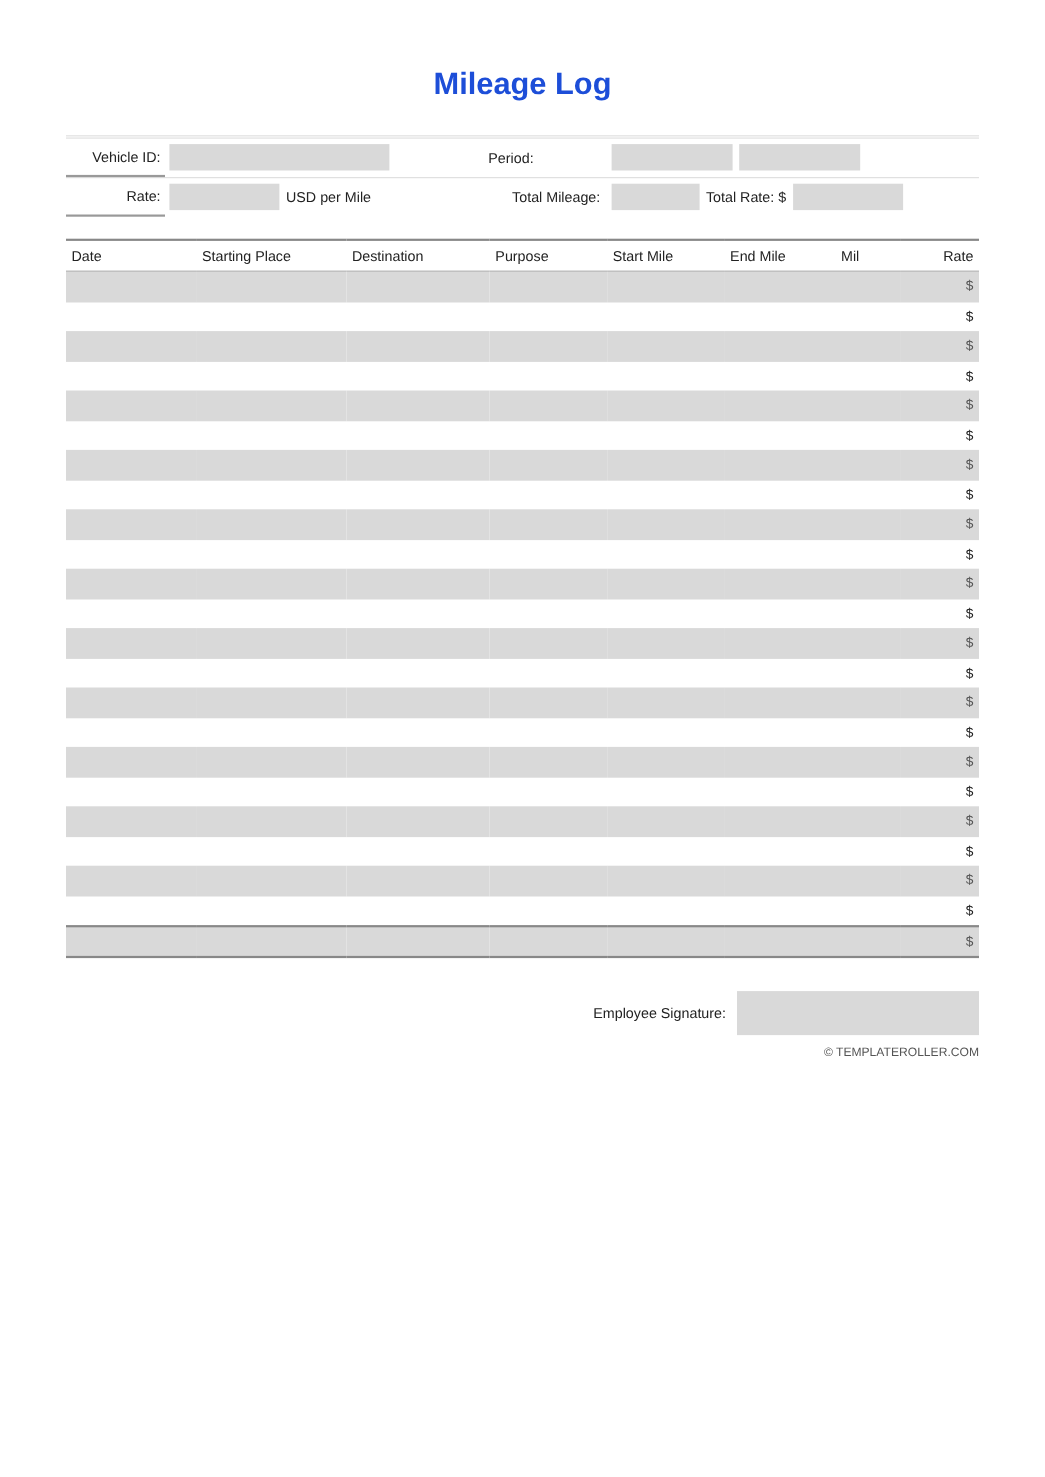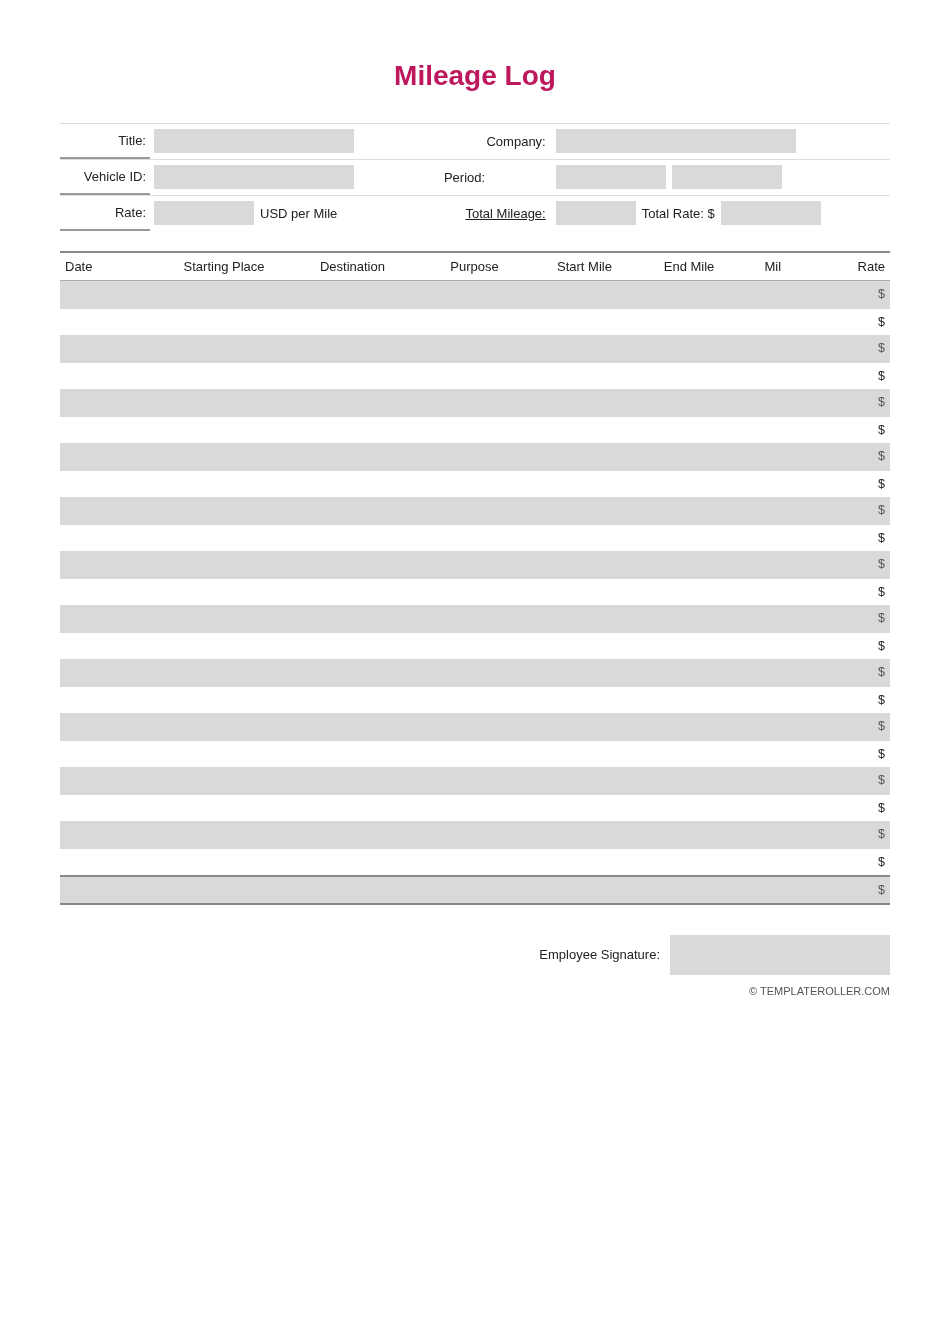--- a/index.html
+++ b/index.html
@@ -11,21 +11,21 @@
       width: 950px;
       min-height: 1343px;
       padding: 60px 60px 60px 60px;
     }
 
     .page-title {
       text-align: center;
       font-size: 28px;
       font-weight: bold;
       margin-bottom: 30px;
-      color: #be185d;
+      color: #1d4ed8;
     }
 
     
     .info-grid {
       width: 100%;
       border-collapse: collapse;
       margin-bottom: 20px;
     }
     .info-grid td {
       padding: 5px 4px;
@@ -102,30 +102,20 @@
 
 <div class="page-title">Mileage Log</div>
 
 <table class="info-grid">
   <tbody>
   <tr>
         <td colspan="4" style="height:2px; padding:0;">
           <hr style="border:none; border-top:1px solid #ddd; margin:0;">
         </td>
       </tr>
-  <tr>
-    <td class="info-label">Title:</td>
-    <td style="padding-right:30px;">
-      <div class="info-value" style="width:200px;"></div>
-    </td>
-    <td style="text-align:right; padding-right:6px; white-space:nowrap;">Company:</td>
-    <td>
-      <div class="info-value" style="width:240px;"></div>
-    </td>
-  </tr>
   <tr>
         <td colspan="4" style="height:2px; padding:0;">
           <hr style="border:none; border-top:1px solid #ddd; margin:0;">
         </td>
       </tr>
   <tr>
     <td class="info-label">Vehicle ID:</td>
     <td style="padding-right:30px;">
       <div class="info-value" style="width:200px;"></div>
     </td>
@@ -143,21 +133,21 @@
         </td>
       </tr>
   <tr>
     <td class="info-label">Rate:</td>
     <td>
       <div style="display:flex; align-items:center; gap:6px;">
         <div class="info-value-sm" style="width:100px;"></div>
         <span>USD per Mile</span>
       </div>
     </td>
-    <td style="text-align:right; padding-right:6px; white-space:nowrap;text-decoration:underline;">Total Mileage:</td>
+    <td style="text-align:right; padding-right:6px; white-space:nowrap;">Total Mileage:</td>
     <td>
       <div style="display:flex; align-items:center; gap:6px;">
         <div class="info-value-sm" style="width:80px;"></div>
         <span>Total Rate: $</span>
         <div class="info-value-sm" style="width:100px;"></div>
       </div>
     </td>
   </tr>
 </tbody>
   </table>

